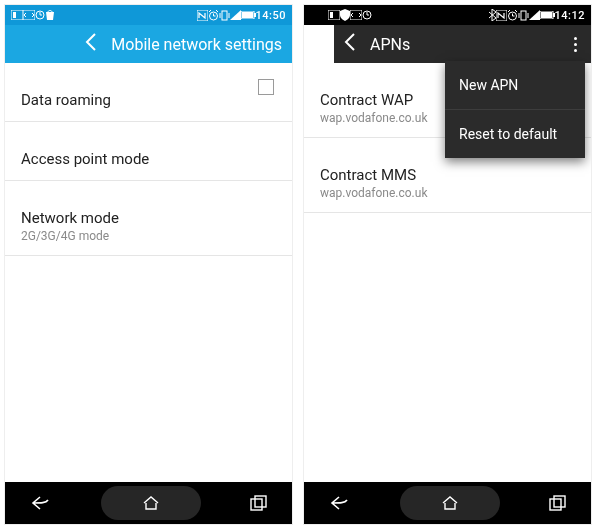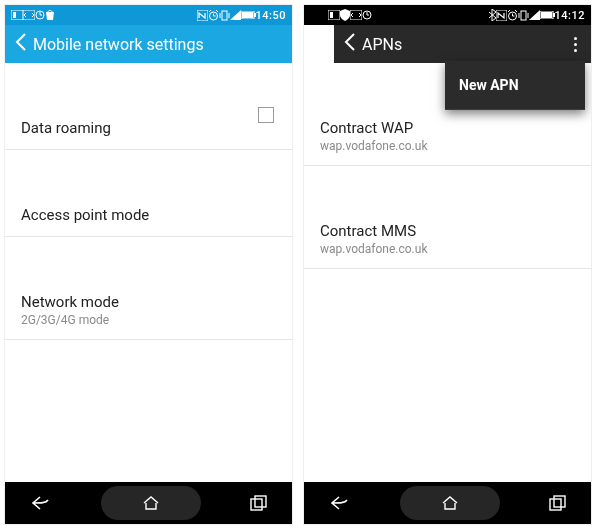--- a/index.html
+++ b/index.html
@@ -33,34 +33,34 @@
   .sb-blue { background: #0f98d8; color: #fff; }
   .sb-dark { background: #000; color: #fff; padding-left: 24px; }
   .statusbar .clock { font-weight: 500; letter-spacing: .5px; }
   .ico svg { display:block; }
   
   .appbar {
     height: 38px;
     display: flex;
     align-items: center;
     padding: 0 10px;
-    gap: 6px;
+    gap: 14px;
+    justify-content: flex-end;
   }
   .appbar-blue { background: #1ba7e2; color: #fff; }
   .appbar-dark { background: #292929; color: #fff; margin-left: 30px; }
   .appbar .back { flex: 0 0 auto; }
   .appbar .title { font-size: 16px; font-weight: 400; }
   .appbar .spacer { flex: 1; }
   
   .list { }
   .row {
     padding: 28px 16px 12px 16px;
     border-bottom: 1px solid #e5e5e5;
     position: relative;
-    margin-top: 28px;
   }
   .row .primary { font-size: 15px; color: #222; }
   .row .secondary { font-size: 12px; color: #8a8a8a; margin-top: 2px; }
   .checkbox {
     position: absolute; right: 18px; top: 16px;
     width: 16px; height: 16px;
     border: 1px solid #9a9a9a;
   }
   
   .dropdown {
@@ -69,21 +69,20 @@
     top: 56px;
     width: 140px;
     background: #2b2b2b;
     box-shadow: 0 4px 10px rgba(0,0,0,.5);
     z-index: 10;
   }
   .dropdown .item {
     color: #fff;
     font-size: 14px;
     padding: 16px 14px;
-    font-weight: bold;
   }
   .dropdown .sep { height: 1px; background: #3d3d3d; }
   
   .navbar {
     position: absolute;
     bottom: 0; left: 0; right: 0;
     height: 42px;
     background: #000;
     display: flex;
     align-items: center;
@@ -298,20 +297,21 @@
     </div>
     <div class="row">
       <div class="primary">Contract MMS</div>
       <div class="secondary">wap.vodafone.co.uk</div>
     </div>
   </div>
 
   <div class="dropdown">
     <div class="item">New APN</div>
     <div class="sep"></div>
+    <div class="item">Reset to default</div>
   </div>
 
   <div class="navbar">
     <span>
         <svg width="22" height="16">
           <path d="M10 2 L3 8 L10 14 M3 8 C 11 8 16 8 18 5" stroke="#fff" stroke-width="1.6" fill="none"></path>
         </svg>
       </span>
     <span class="home-pill">
         <svg width="18" height="16">

